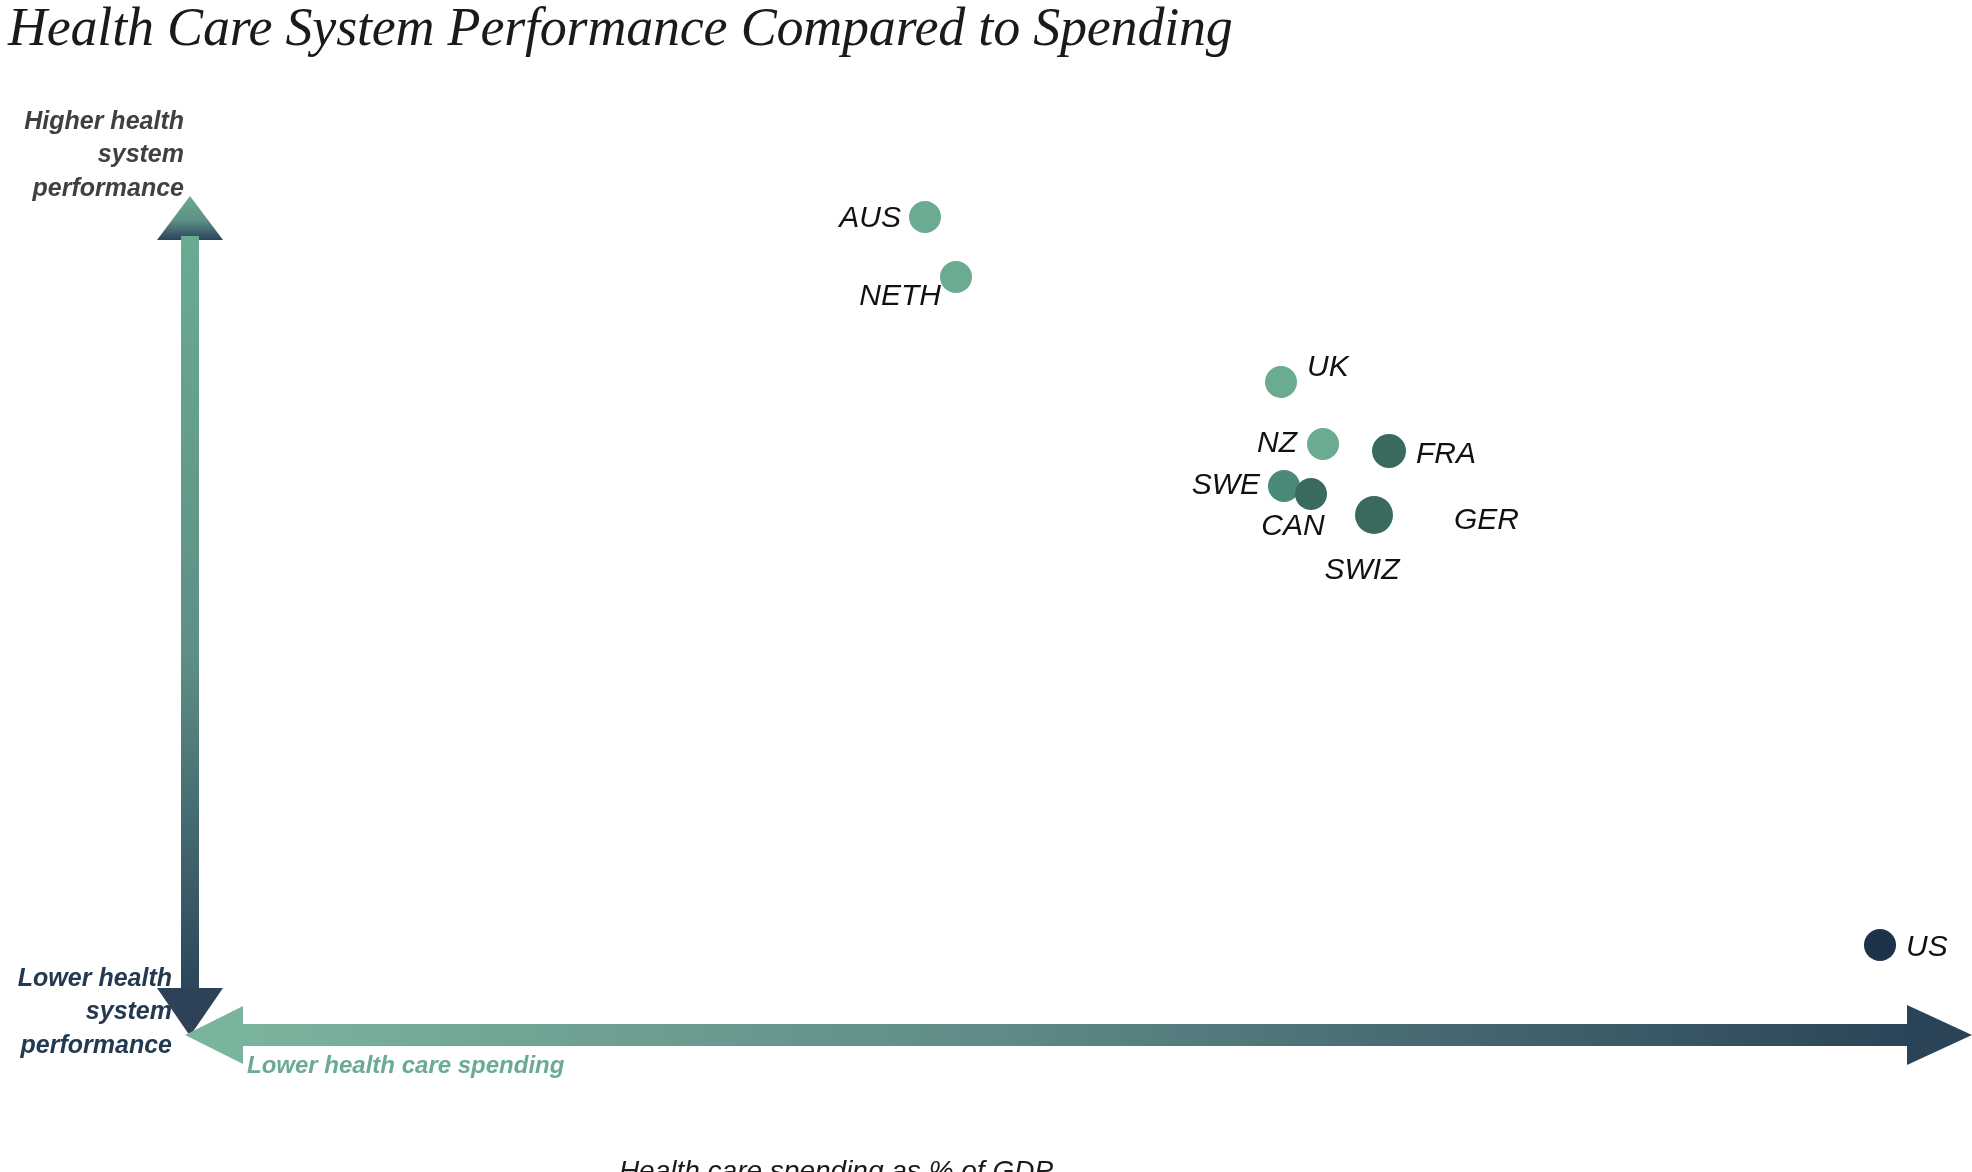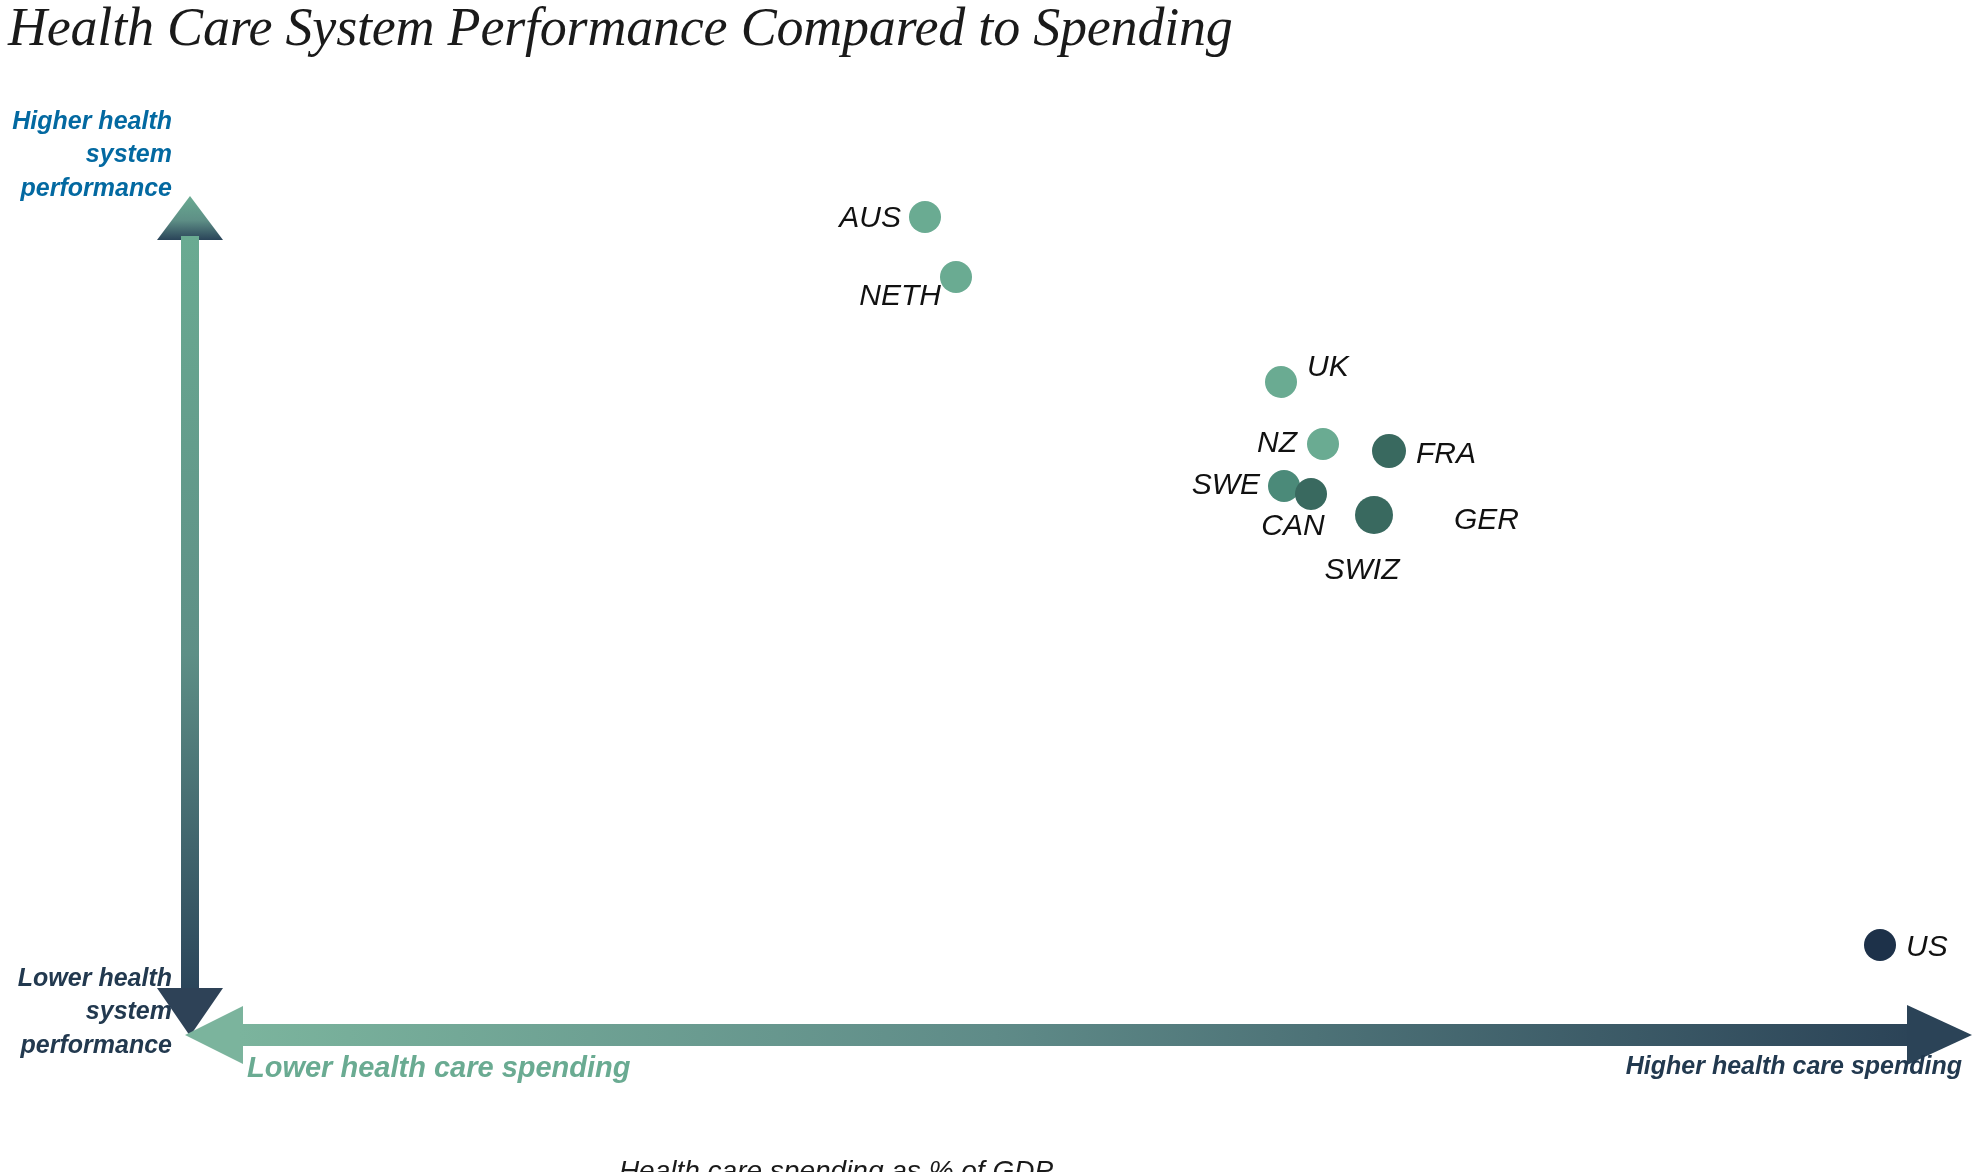--- a/index.html
+++ b/index.html
@@ -35,34 +35,35 @@
     position: absolute;
     font-weight: bold;
     font-size: 25px;
     line-height: 1.33;
     text-align: right;
   }
   #y-axis-label-top {
     left: 0px;
     top: 104px;
     width: 172px;
-    color: #0369a1;
+    color: #404040;
+    padding-left: 12px;
   }
   #y-axis-label-bottom {
     left: 0px;
     top: 961px;
     width: 172px;
     color: #22394f;
   }
 
   #x-axis-label-left {
     position: absolute;
     left: 247px;
     top: 1051px;
-    font-size: 29px;
+    font-size: 24px;
     font-weight: bold;
     color: #6aab92;
     white-space: nowrap;
   }
   #x-axis-label-right {
     position: absolute;
     right: 10px;
     top: 1051px;
     font-size: 25px;
     font-weight: bold;
@@ -153,21 +154,20 @@
       </linearGradient>
     </defs>
     <polygon points="0,31 58,2 58,60" fill="#7bb49d"></polygon>
     <rect x="54" y="20" width="1680" height="22" fill="url(#hgrad)"></rect>
     <polygon points="1787,31 1722,1 1722,61" fill="#2b4357"></polygon>
   </svg>
 
   <div class="axis-block" id="y-axis-label-top">Higher health system performance</div>
   <div class="axis-block" id="y-axis-label-bottom">Lower health system performance</div>
   <div id="x-axis-label-left">Lower health care spending</div>
-  <div id="x-axis-label-right">Higher health care spending</div>
   <div id="x-axis-caption">Health care spending as % of GDP</div>
 
   <div id="plot-layer">
       <div class="point" style="left: 925px; top: 217px; width: 32px; height: 32px; background: rgb(106, 171, 146);"></div>
       <div class="point-label to-left" style="left: 901px; top: 217px;">AUS</div>
       <div class="point" style="left: 956px; top: 277px; width: 32px; height: 32px; background: rgb(106, 171, 146);"></div>
       <div class="point-label to-left" style="left: 941px; top: 295px;">NETH</div>
       <div class="point" style="left: 1281px; top: 382px; width: 32px; height: 32px; background: rgb(106, 171, 146);"></div>
       <div class="point-label" style="left: 1307px; top: 366px;">UK</div>
       <div class="point" style="left: 1323px; top: 444px; width: 32px; height: 32px; background: rgb(106, 171, 146);"></div>

